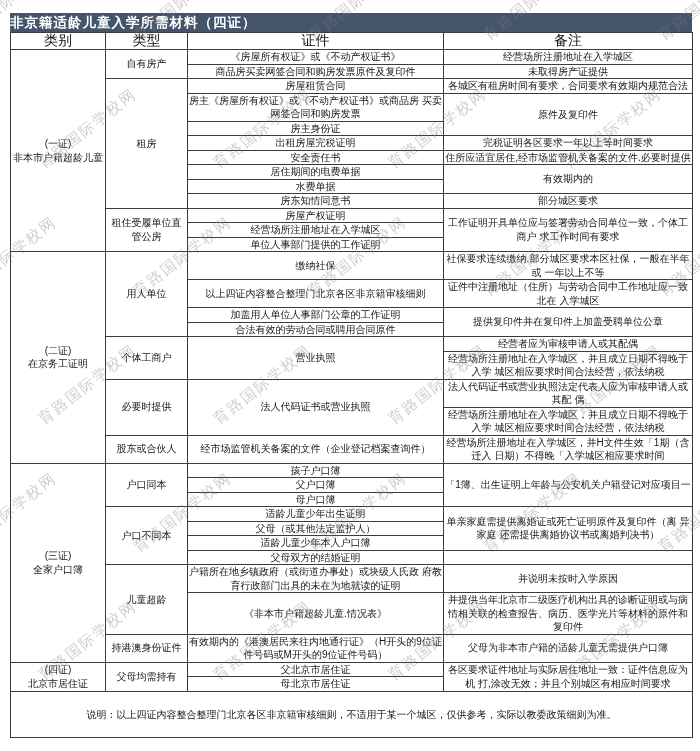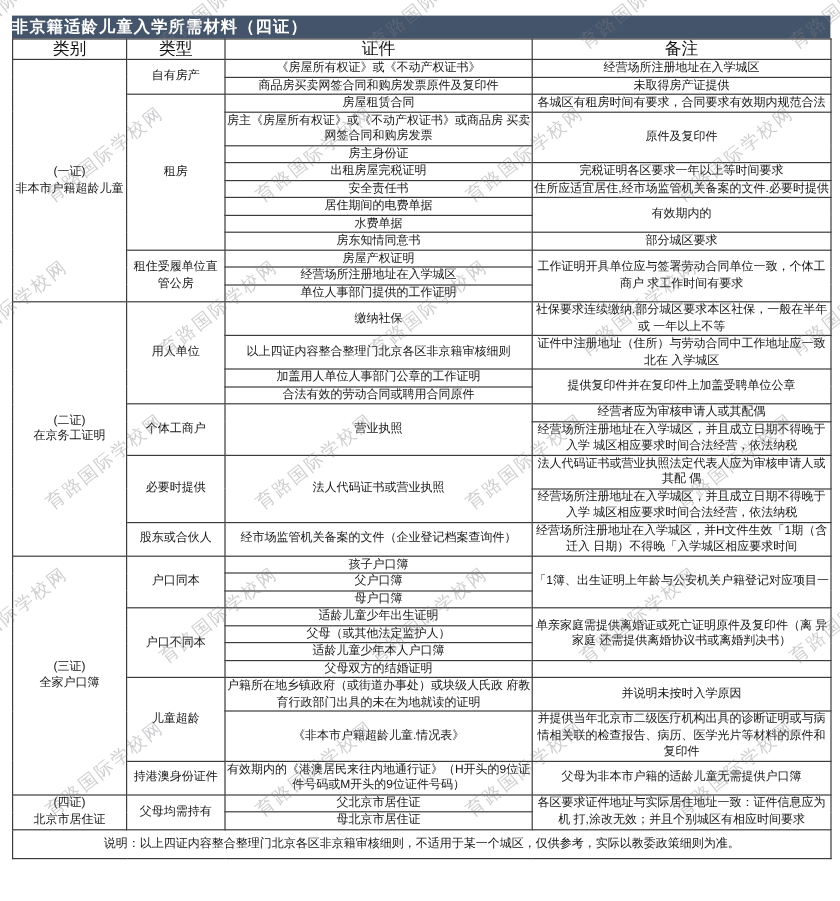--- a/index.html
+++ b/index.html
@@ -23,21 +23,21 @@
     text-align:center;vertical-align:middle;color:#161616;font-weight:normal;
     overflow:hidden;word-break:break-all;
   }
   .materials th{font-size:14px;height:16px;color:#111;margin-left:48px;}
   .cat{
     color:#e00000;font-weight:bold;white-space:pre-line;font-size:10.5px;line-height:15px;
   }
   .type-cell{font-size:10px;}
   .footer-cell{
     text-align:left;font-size:10px;line-height:13px;
-    padding:5px 2px !important;color:#222;
+    padding:16px 2px !important;color:#222;
   }
   .wm-layer{position:absolute;inset:0;z-index:5;pointer-events:none;}
   .wm{
     position:absolute;transform:rotate(-38deg);transform-origin:left top;
     font-size:15px;letter-spacing:2px;white-space:nowrap;
     color:rgba(125,125,135,0.38);mix-blend-mode:multiply;
   }
 </style>
 </head>
 <body>

